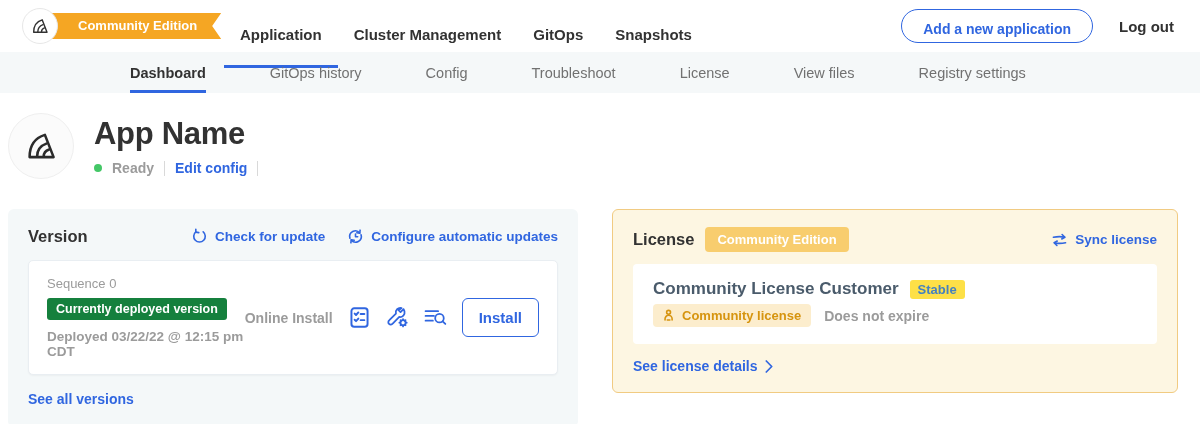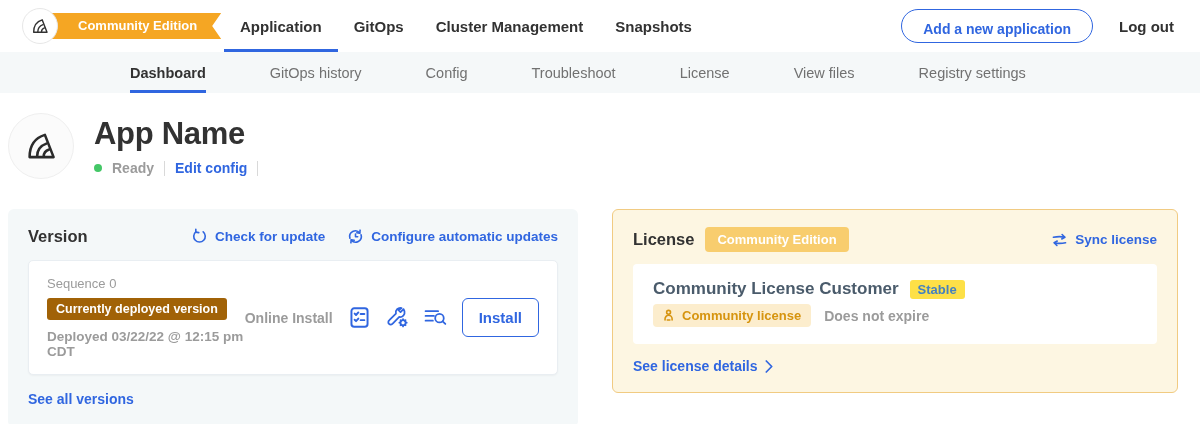--- a/index.html
+++ b/index.html
@@ -11,21 +11,21 @@
   .logo-group { position:relative; margin-left:22px; width:158px; height:40px; flex:0 0 auto; }
   .ribbon { position:absolute; left:18px; top:7px; height:26px; line-height:26px;
     background:#F5A623; color:#fff; font-size:13px; font-weight:700;
     padding:0 24px 0 38px; border-radius:13px 0 0 13px; white-space:nowrap;
     clip-path:polygon(0 0, 100% 0, calc(100% - 9px) 50%, 100% 100%, 0 100%); }
   .logo-circle { position:absolute; left:0; top:2px; width:36px; height:36px; border-radius:50%;
     background:#fff; border:1px solid #e7e7e7; display:flex; align-items:center; justify-content:center; z-index:2; }
   .logo-circle svg { width:20px; height:20px; color:#323232; }
 
   .topnav-items { display:flex; height:52px; margin-left:44px; }
-  .topnav-item { display:flex; align-items:center; padding:3px 16px 0; height:52px;
+  .topnav-item { display:flex; align-items:center; padding:3px 16px 0; height:68px;
     font-size:15px; font-weight:600; color:#323232; cursor:pointer;
     border-bottom:3px solid transparent; white-space:nowrap; }
   .topnav-item.active { border-bottom-color:#3066E0; }
 
   .topnav-right { margin-left:auto; display:flex; align-items:center; gap:26px; padding-right:26px; }
   .add-app-btn { height:34px; padding:11px 21px; border:1.5px solid #3066E0; border-radius:17px;
     background:#fff; color:#3066E0; font-size:14px; font-weight:700; cursor:pointer;
     font-family:"Liberation Sans",sans-serif; white-space:nowrap; }
   .logout { font-size:15px; font-weight:600; color:#323232; cursor:pointer; white-space:nowrap; }
 
@@ -57,21 +57,21 @@
   .version-card { width:570px; background:#F4F8F9; border-radius:6px; padding:18px 20px 20px; }
   .version-card .card-header { gap:22px; }
   .version-card .header-links { margin-left:auto; display:flex; gap:22px; }
 
   .version-inner { margin-top:14px; background:#fff; border:1px solid #e9eef2; border-radius:5px;
     padding:15px 18px; display:flex; align-items:center; justify-content:space-between;
     box-shadow:0 1px 2px rgba(0,0,0,0.04); }
   .ver-row { display:flex; align-items:baseline; gap:10px; }
   .ver-number { font-size:29px; font-weight:800; color:#2f2f2f; }
   .ver-seq { font-size:13px; font-weight:500; color:#9B9B9B; }
-  .deployed-badge { display:inline-block; margin-top:7px; background:#a16207; color:#fff;
+  .deployed-badge { display:inline-block; margin-top:7px; background:#15803d; color:#fff;
     font-size:12.5px; font-weight:700; padding:4px 9px; border-radius:3px; }
   .deployed-ts { margin-top:9px; font-size:13.5px; font-weight:600; color:#9B9B9B; }
 
   .version-actions { display:flex; align-items:center; gap:15px; }
   .install-type { font-size:14px; font-weight:600; color:#9B9B9B; white-space:nowrap; }
   .action-icon { color:#3066E0; cursor:pointer; display:flex; }
   .action-icon svg { width:23px; height:23px; }
   .redeploy-btn { background:#fff; border:1.5px solid #3066E0; border-radius:6px; color:#3066E0;
     font-size:15px; font-weight:700; padding:10px 16px; cursor:pointer; font-family:"Liberation Sans",sans-serif; }
   .card-footer-link { margin-top:16px; display:flex; align-items:center; gap:7px;
@@ -104,22 +104,22 @@
       <svg class="stroke" viewBox="0 0 24 24" stroke-width="2">
         <path d="M14.6 4.6 C8 6.6 4.4 11.4 4.4 19.4 L20.4 19.4 Z"></path>
         <path d="M9.4 19 C9.4 14.6 11.3 11.9 15.6 10.4"></path>
         <path d="M13.8 19 C13.8 16.6 14.9 15.1 17.4 14.3"></path>
       </svg>
     </div>
   </div>
 
   <nav class="topnav-items">
     <div class="topnav-item active">Application</div>
+    <div class="topnav-item">Cluster Management</div>
     <div class="topnav-item">GitOps</div>
-    <div class="topnav-item">Cluster Management</div>
     <div class="topnav-item">Snapshots</div>
   </nav>
 
   <div class="topnav-right">
     <button class="add-app-btn">Add a new application</button>
     <span class="logout">Log out</span>
   </div>
 </header>
 
 <nav class="subnav">

